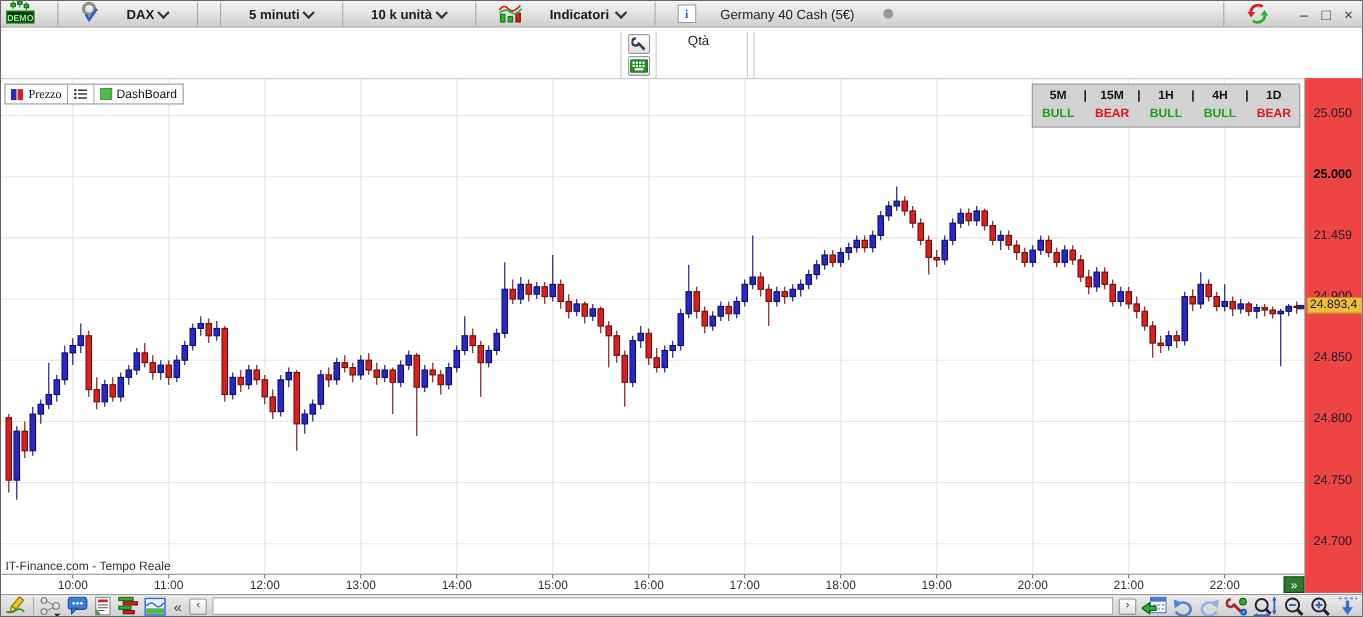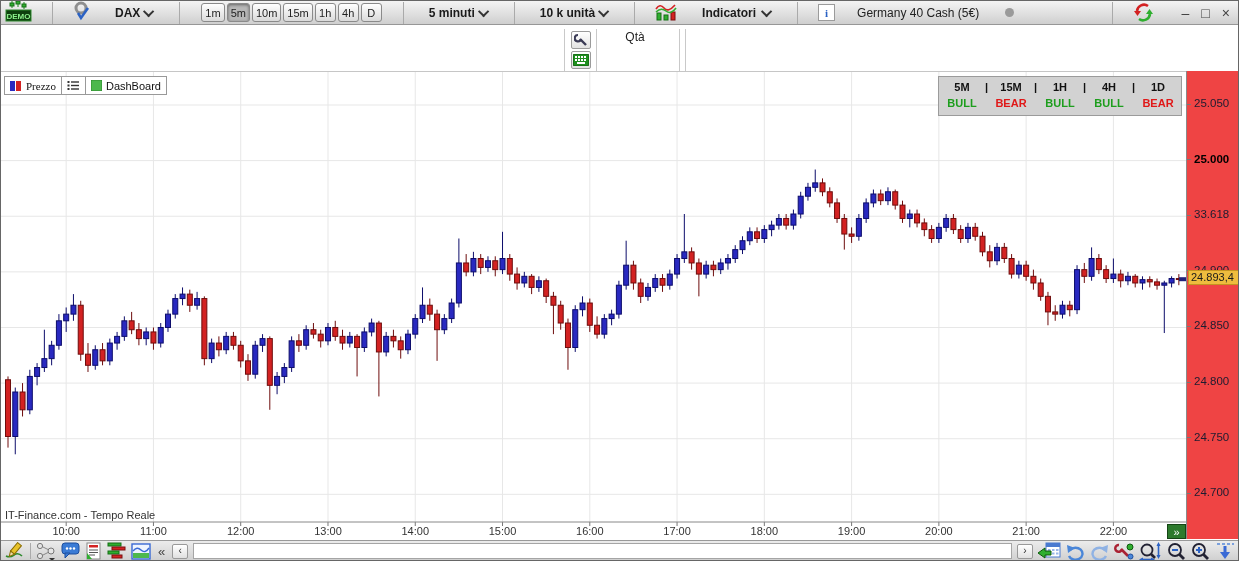--- a/index.html
+++ b/index.html
@@ -94,21 +94,20 @@
     <svg width="17" height="22" viewBox="0 0 17 22">
       <circle cx="8" cy="8" r="5" fill="none" stroke="#8f8f8f" stroke-width="3"></circle>
       <path d="M5 13 L8 18 L15 8" fill="none" stroke="#2b62c4" stroke-width="2.5"></path>
     </svg>
   </span>
   <button class="ddbtn">
     <span>DAX</span>
       <span class="caret"></span>
   </button>
   <div class="sep"></div>
-  <span id="tf-buttons"><button class="tfbtn">1m</button><button class="tfbtn active">5m</button><button class="tfbtn">10m</button><button class="tfbtn">15m</button><button class="tfbtn">1h</button><button class="tfbtn">4h</button><button class="tfbtn">D</button></span>
   <div class="sep"></div>
   <button class="ddbtn">
     <span>5 minuti</span>
       <span class="caret"></span>
   </button>
   <div class="sep"></div>
   <button class="ddbtn">
     <span>10 k unità</span>
       <span class="caret"></span>
   </button>
@@ -614,21 +613,21 @@
   <div id="watermark">IT-Finance.com - Tempo Reale</div>
   <button id="fwd-btn">»</button>
 </div>
 
 <div id="price-axis">
     <div class="ptick" style="top: 32.5px;"></div>
     <div class="plabel" style="top: 26px;">25.050</div>
     <div class="ptick" style="top: 88.12px;"></div>
     <div class="plabel bold" style="top: 81.62px;">25.000</div>
     <div class="ptick" style="top: 143.74px;"></div>
-    <div class="plabel" style="top: 137.24px;">33.618</div>
+    <div class="plabel" style="top: 137.24px;">21.459</div>
     <div class="ptick" style="top: 199.36px;"></div>
     <div class="plabel" style="top: 192.86px;">24.900</div>
     <div class="ptick" style="top: 254.98px;"></div>
     <div class="plabel" style="top: 248.48px;">24.850</div>
     <div class="ptick" style="top: 310.6px;"></div>
     <div class="plabel" style="top: 304.1px;">24.800</div>
     <div class="ptick" style="top: 366.22px;"></div>
     <div class="plabel" style="top: 359.72px;">24.750</div>
     <div class="ptick" style="top: 421.84px;"></div>
     <div class="plabel" style="top: 415.34px;">24.700</div>

